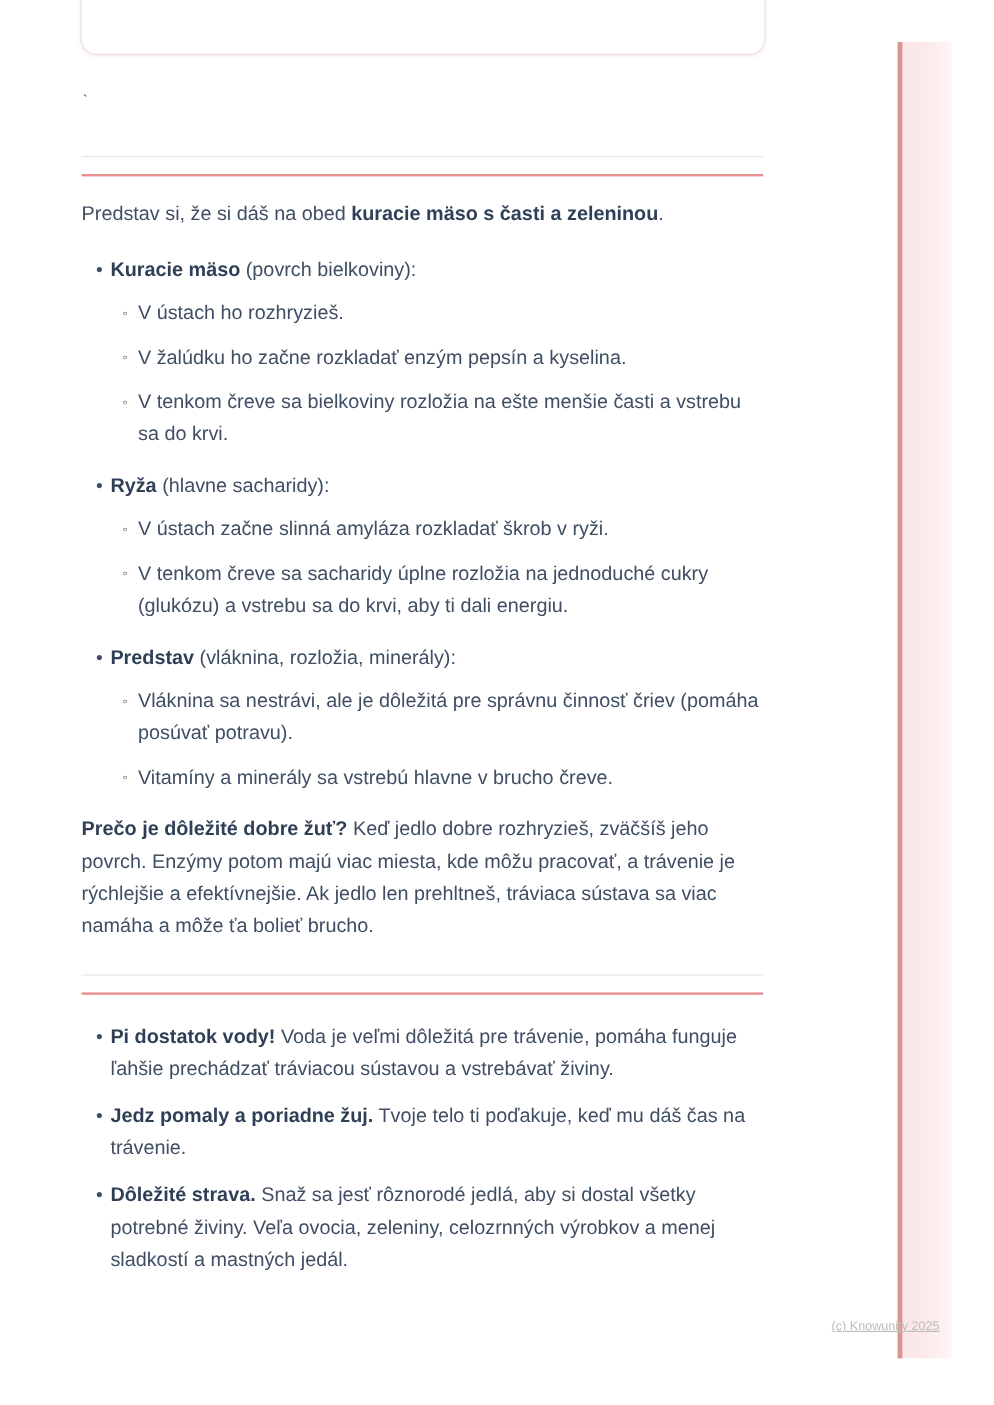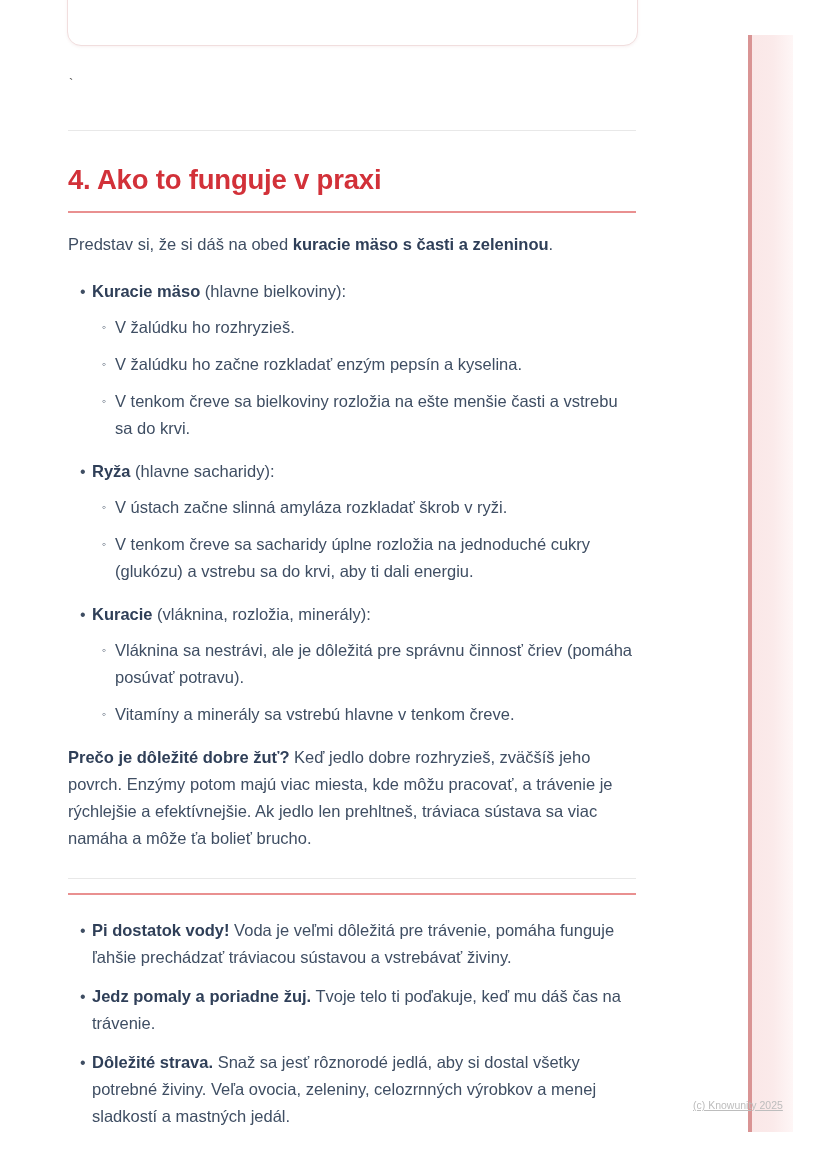--- a/index.html
+++ b/index.html
@@ -77,36 +77,35 @@
 
   <div class="edge-bar">
     <div class="edge-bar-stripe"></div>
   </div>
 
   <div class="stray">`</div>
 
   <div class="content">
     <hr class="divider d1">
 
-    <h2 class="heading">4. Ako to funguje v praxi</h2>
     <div class="h-underline"></div>
 
     <p class="para"><span>Predstav si, že si dáš na obed </span><span class="b">kuracie mäso s časti a zeleninou</span><span>.</span></p>
 
     <ul class="l1" id="s4-list">
         <li>
           <div class="row">
             <span class="m1">•</span>
-            <span class="txt"><span class="b">Kuracie mäso</span><span> (hlavne bielkoviny):</span></span>
+            <span class="txt"><span class="b">Kuracie mäso</span><span> (povrch bielkoviny):</span></span>
           </div>
           <ul class="l2">
             <li>
               <div class="row2">
                 <span class="m2">◦</span>
-                <span class="txt">V žalúdku ho rozhryzieš.</span>
+                <span class="txt">V ústach ho rozhryzieš.</span>
               </div>
             </li>
             <li>
               <div class="row2">
                 <span class="m2">◦</span>
                 <span class="txt">V žalúdku ho začne rozkladať enzým pepsín a kyselina.</span>
               </div>
             </li>
             <li>
               <div class="row2">
@@ -132,33 +131,33 @@
               <div class="row2">
                 <span class="m2">◦</span>
                 <span class="txt">V tenkom čreve sa sacharidy úplne rozložia na jednoduché cukry (glukózu) a vstrebu sa do krvi, aby ti dali energiu.</span>
               </div>
             </li>
           </ul>
         </li>
         <li>
           <div class="row">
             <span class="m1">•</span>
-            <span class="txt"><span class="b">Kuracie</span><span> (vláknina, rozložia, minerály):</span></span>
+            <span class="txt"><span class="b">Predstav</span><span> (vláknina, rozložia, minerály):</span></span>
           </div>
           <ul class="l2">
             <li>
               <div class="row2">
                 <span class="m2">◦</span>
                 <span class="txt">Vláknina sa nestrávi, ale je dôležitá pre správnu činnosť čriev (pomáha posúvať potravu).</span>
               </div>
             </li>
             <li>
               <div class="row2">
                 <span class="m2">◦</span>
-                <span class="txt">Vitamíny a minerály sa vstrebú hlavne v tenkom čreve.</span>
+                <span class="txt">Vitamíny a minerály sa vstrebú hlavne v brucho čreve.</span>
               </div>
             </li>
           </ul>
         </li>
       </ul>
 
     <p class="para note"><span class="b">Prečo je dôležité dobre žuť?</span><span> Keď jedlo dobre rozhryzieš, zväčšíš jeho povrch. Enzýmy potom majú viac miesta, kde môžu pracovať, a trávenie je rýchlejšie a efektívnejšie. Ak jedlo len prehltneš, tráviaca sústava sa viac namáha a môže ťa bolieť brucho.</span></p>
 
     <hr class="divider d2">
 

